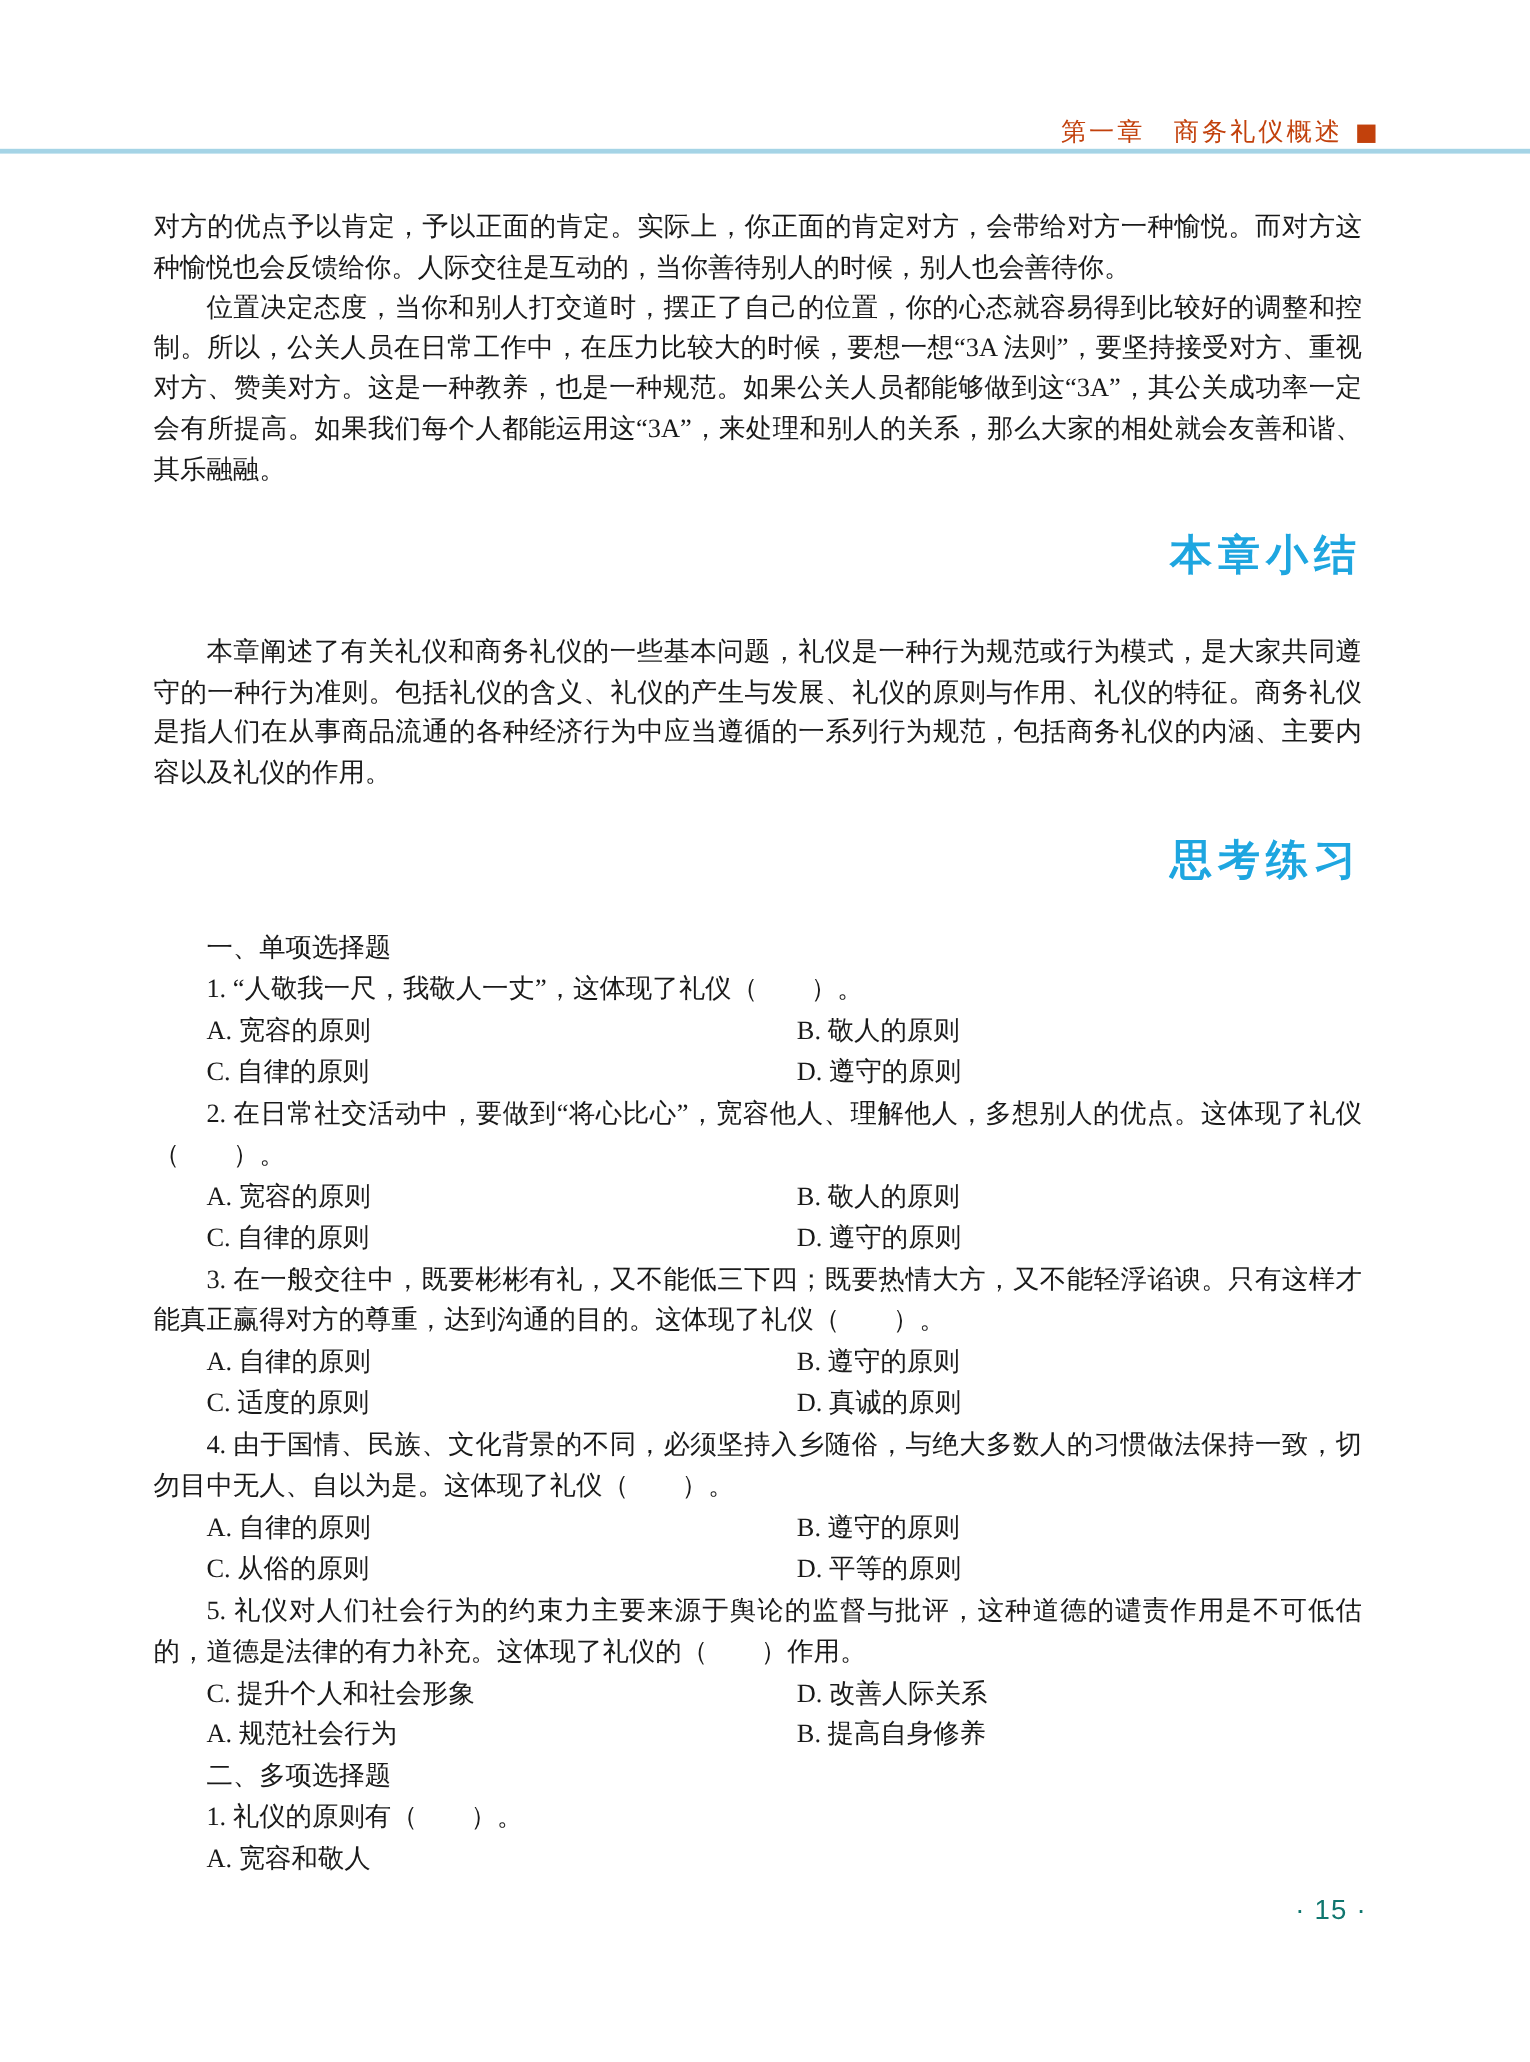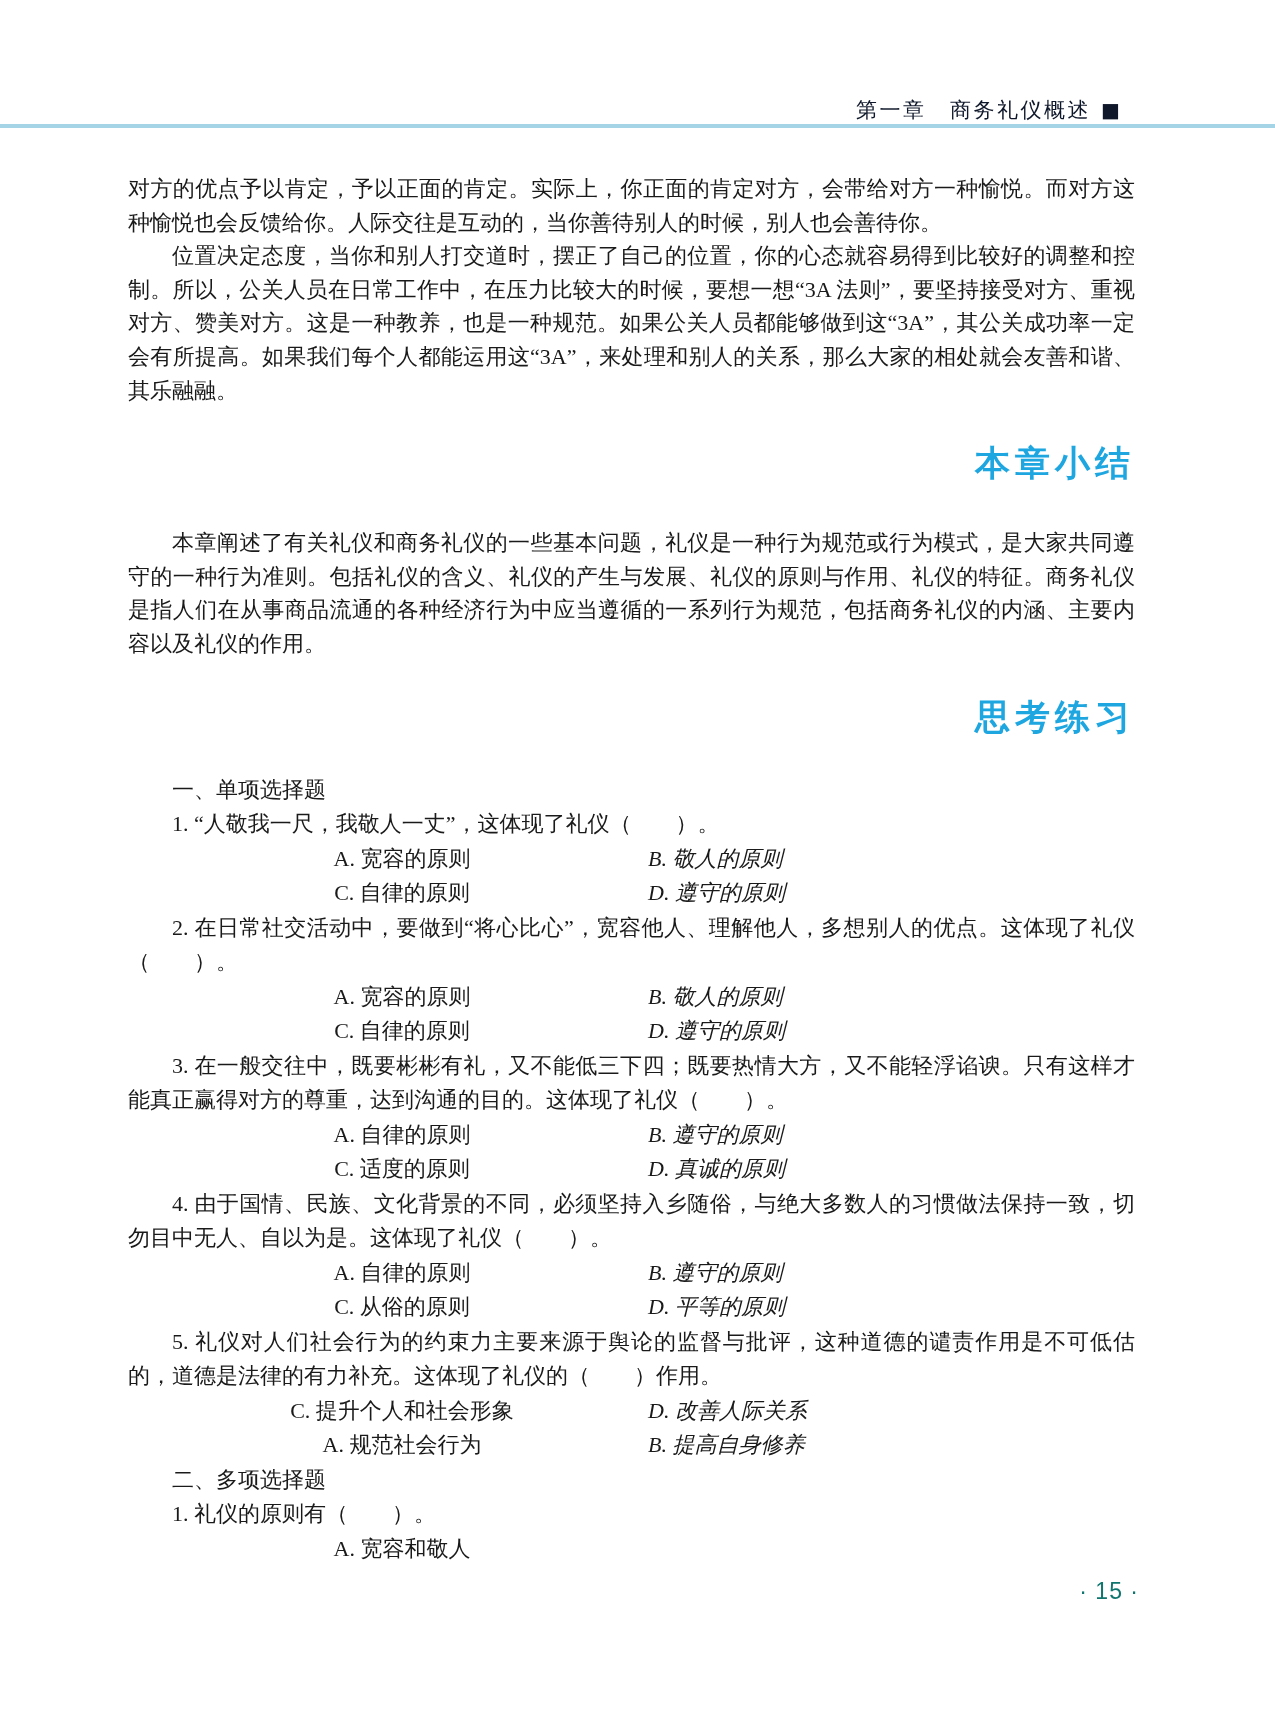--- a/index.html
+++ b/index.html
@@ -11,23 +11,23 @@
   html,body{margin:0;padding:0;background:#ffffff;}
   .page{
     position:relative;
     width:1275px;height:1718px;
     background:#ffffff;
     overflow:hidden;
     color:var(--ink);
     font-family:"Liberation Serif","DejaVu Serif",serif;
   }
   .running-header{
-    position:absolute;top:96px;right:155px;
+    position:absolute;top:96px;right:127px;
     font-size:21px;letter-spacing:2.5px;white-space:nowrap;
-    color:#0f172a;
+    color:#c2410c;
   }
   .running-header .sq{
     margin-left:10px;letter-spacing:0;
     font-family:"DejaVu Sans","Liberation Sans",sans-serif;
     font-size:20px;
   }
   .header-rule{
     position:absolute;top:124px;left:0;
     width:1275px;height:4px;
     background:var(--rule);
@@ -48,22 +48,22 @@
   }
   .section-title.t2{margin:34px 0 34px 0;}
   .exercises{font-size:22px;line-height:34.5px;}
   .sub-heading{
     font-family:"Liberation Sans","DejaVu Sans",sans-serif;
     font-weight:normal;font-size:22px;
     margin:0;text-indent:2em;text-align:left;
   }
   .qt{margin:0;text-indent:2em;}
   .opts{display:flex;text-align:left;}
-  .opt1{flex:0 0 auto;margin-left:28px;width:492px;text-align:center;}
-  .opt2{flex:1 1 auto;font-style:italic;}
+  .opt1{flex:0 0 auto;margin-left:44px;width:492px;}
+  .opt2{flex:1 1 auto;}
   .page-number{
     position:absolute;top:1578px;right:136px;
     font-family:"Liberation Sans","DejaVu Sans",sans-serif;
     font-size:23px;letter-spacing:1px;color:#0f766e;white-space:nowrap;
   }
 </style>
 </head>
 <body>
 
 <div class="page">

